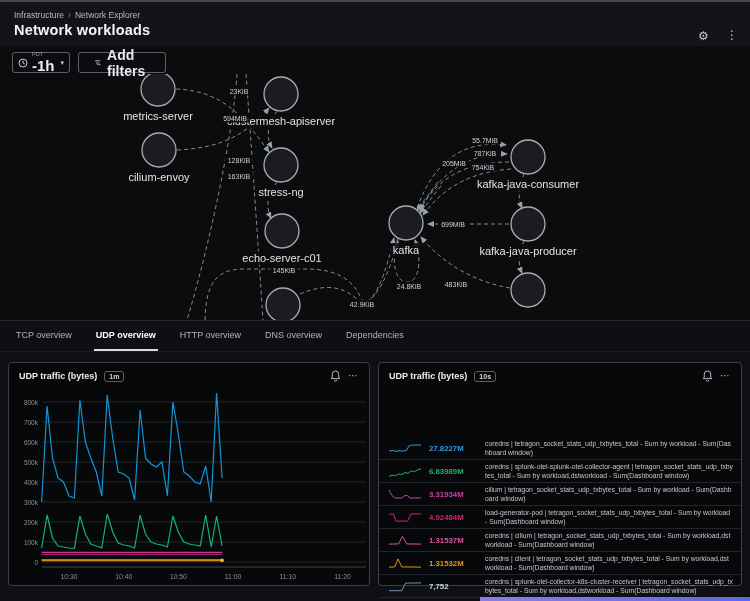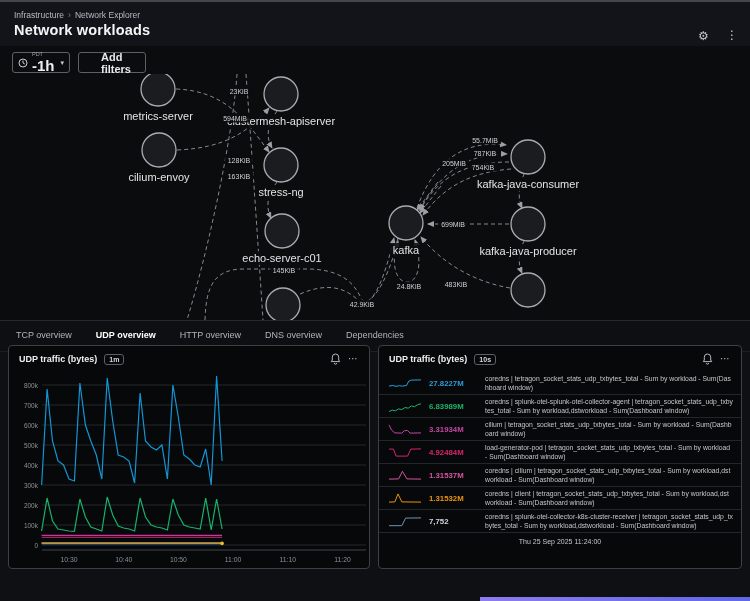--- a/index.html
+++ b/index.html
@@ -18,49 +18,49 @@
   #kebab{left:726px;top:27px;font-size:12px;color:#c3c7cd;letter-spacing:0;}
   
   #graph-zone{left:0;top:46px;width:750px;height:274px;background:#0b0c0e;border-bottom:1px solid #26292e;}
   .tool-btn{position:absolute;top:6px;height:21px;border:1px solid #5d6167;border-radius:3px;
     display:flex;align-items:center;background:#0b0c0e;color:#e6e8eb;box-sizing:border-box;}
   #time-btn{left:12px;width:58px;padding:0 5px;gap:4px;}
   #time-stack{display:flex;flex-direction:column;line-height:1;}
   #time-tz{font-size:5.5px;color:#9aa0a7;}
   #time-range{font-size:15px;font-weight:bold;color:#eceef0;}
   #time-caret{font-size:7px;color:#c9ccd1;margin-left:2px;}
-  #filters-btn{left:78px;width:68px;padding:0 16px;gap:6px;font-size:11px;font-weight:bold;}
+  #filters-btn{left:78px;width:88px;padding:0 16px;gap:6px;font-size:14px;font-weight:bold;}
   #graph-canvas{left:0;top:28px;width:750px;height:246px;}
   #graph-svg{position:absolute;left:0;top:0;}
   .node-label,.edge-label{position:absolute;transform:translate(-50%,-50%);white-space:nowrap;
     background:rgba(11,12,14,.88);padding:1px 3px;border-radius:2px;}
   .node-label{font-size:11px;color:#e2e4e7;}
   .edge-label{font-size:7px;color:#cdd0d4;}
   
   #tabs{left:0;top:321px;width:750px;height:31px;background:#0e0f12;display:flex;align-items:stretch;
     padding-left:14px;gap:20px;box-sizing:border-box;border-bottom:1px solid #1c1f23;}
   .tab{display:flex;align-items:center;font-size:9px;color:#b0b4ba;border-bottom:2px solid transparent;
     padding:0 2px;cursor:pointer;}
   .tab.active{color:#ffffff;font-weight:bold;border-bottom-color:#d9dbde;}
   
-  .panel{position:absolute;top:345px;height:224px;background:#070809;border:1px solid #3c4046;
+  .panel{position:absolute;top:362px;height:224px;background:#070809;border:1px solid #3c4046;
     border-radius:4px;box-sizing:border-box;}
   #panel-chart{left:8px;width:362px;}
   #panel-legend{left:378px;width:364px;}
   .panel-hd{height:26px;display:flex;align-items:center;padding:0 10px;gap:7px;}
   .panel-title{font-size:9px;font-weight:bold;color:#eceef0;}
   .badge{font-size:7px;font-weight:bold;color:#d4d7db;border:1px solid #5b5f66;border-radius:3px;
     padding:1px 4px;line-height:1;}
   .panel-hd .spacer{flex:1;}
   .bell{width:11px;height:12px;}
   .dots{font-size:10px;color:#b6bac0;letter-spacing:1px;line-height:10px;}
   
   #legend-rows{display:flex;flex-direction:column;}
   .lrow{display:flex;align-items:center;gap:6px;padding:2px 8px;border-top:1px solid #222529;}
-  .lrow:first-child{border-top:none;}
+  .lrow:first-child{border-top:none;margin-top:48px;}
   .lspark{width:36px;height:15px;flex:0 0 36px;}
   .lval{flex:0 0 50px;font-size:7.8px;font-weight:bold;}
   .ldesc{flex:1;font-size:6.8px;line-height:9px;color:#c4c7cb;word-break:break-all;}
   #legend-footer{border-top:1px solid #222529;text-align:center;font-size:7px;color:#c4c7cb;
     padding-top:5px;height:14px;}
   
   #bottom-bar{left:480px;top:597px;width:270px;height:4px;
     background:linear-gradient(90deg,#8d7ced,#5f68e4);}
 </style>
 </head>

